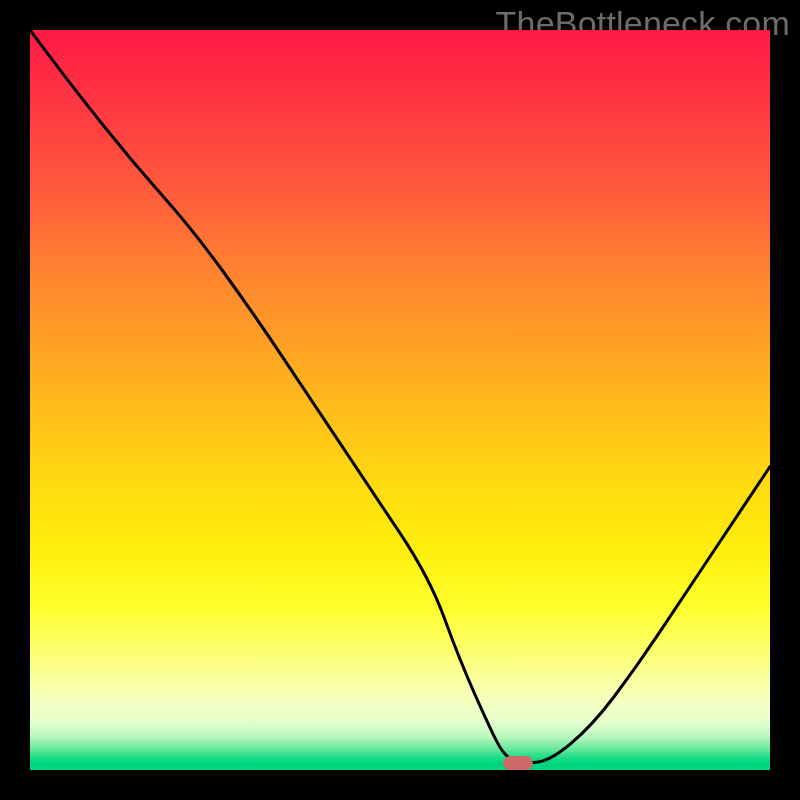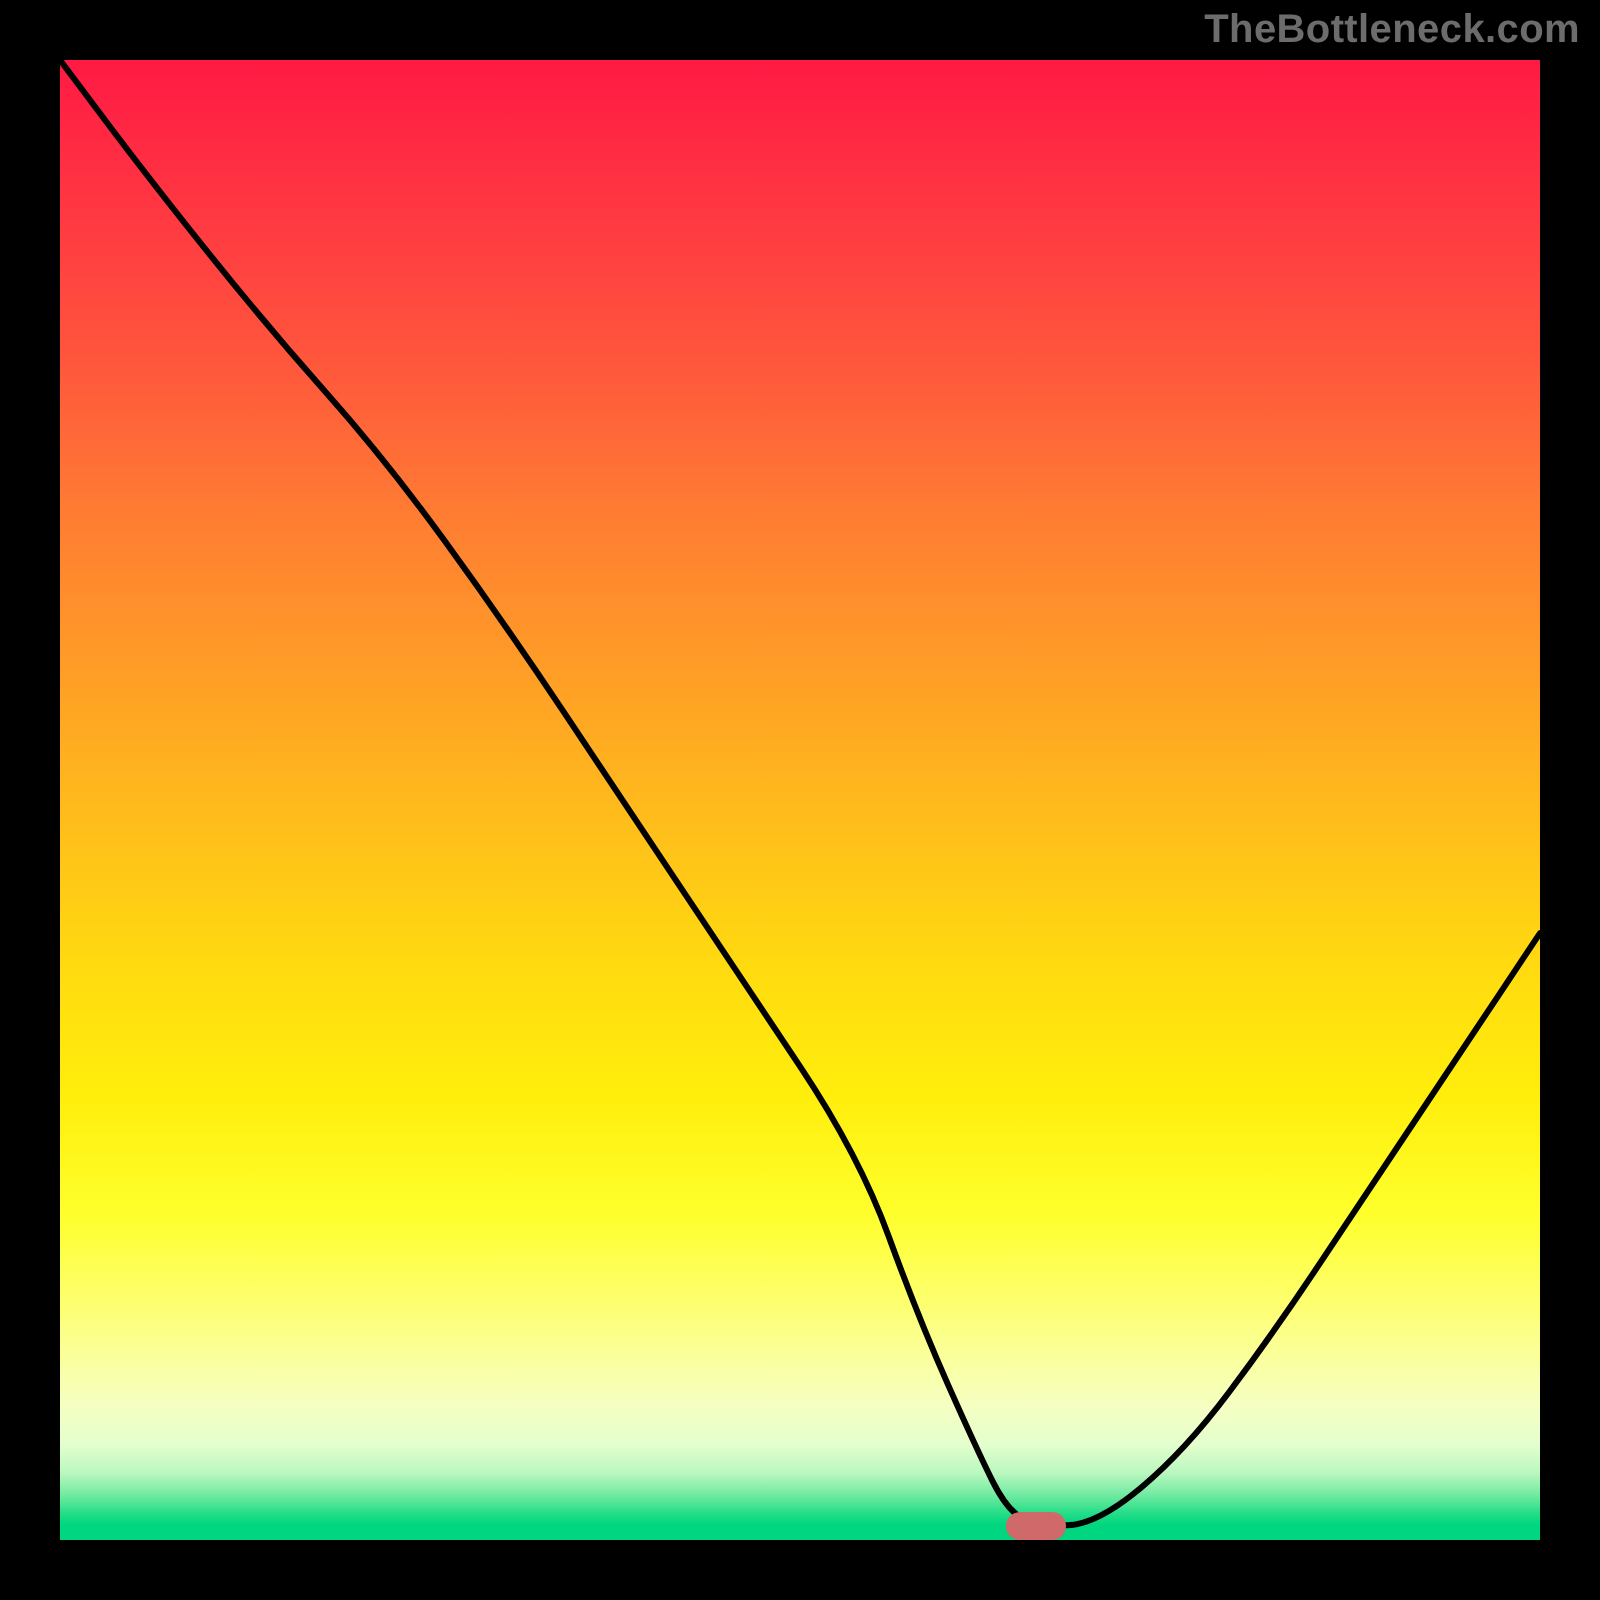--- a/index.html
+++ b/index.html
@@ -18,21 +18,21 @@
 #feff2c 78%,
 #fdff6f 84%,
 #faffa0 88%,
 #f5ffc2 91%,
 #e4ffcd 93.5%,
 #b9f7bf 95.5%,
 #6eeaa0 97%,
 #1fdc86 98.3%,
 #00d67f 99%,
 #00d67f 100%)}
-.watermark{position:absolute;top:4px;right:10px;font-size:20px;font-weight:700;color:#6c6c6c;letter-spacing:.2px}
+.watermark{position:absolute;top:4px;right:10px;font-size:34px;font-weight:400;color:#6c6c6c;letter-spacing:.2px}
 svg.curve{position:absolute;inset:0}
 .marker{position:absolute;width:30px;height:14px;border-radius:7px;background:#d06a6a;left:476px;top:725px}
 </style>
 </head>
 <body>
 
 <div class="watermark">TheBottleneck.com</div>
 
 <div class="frame">
   <div class="gradient"></div>

